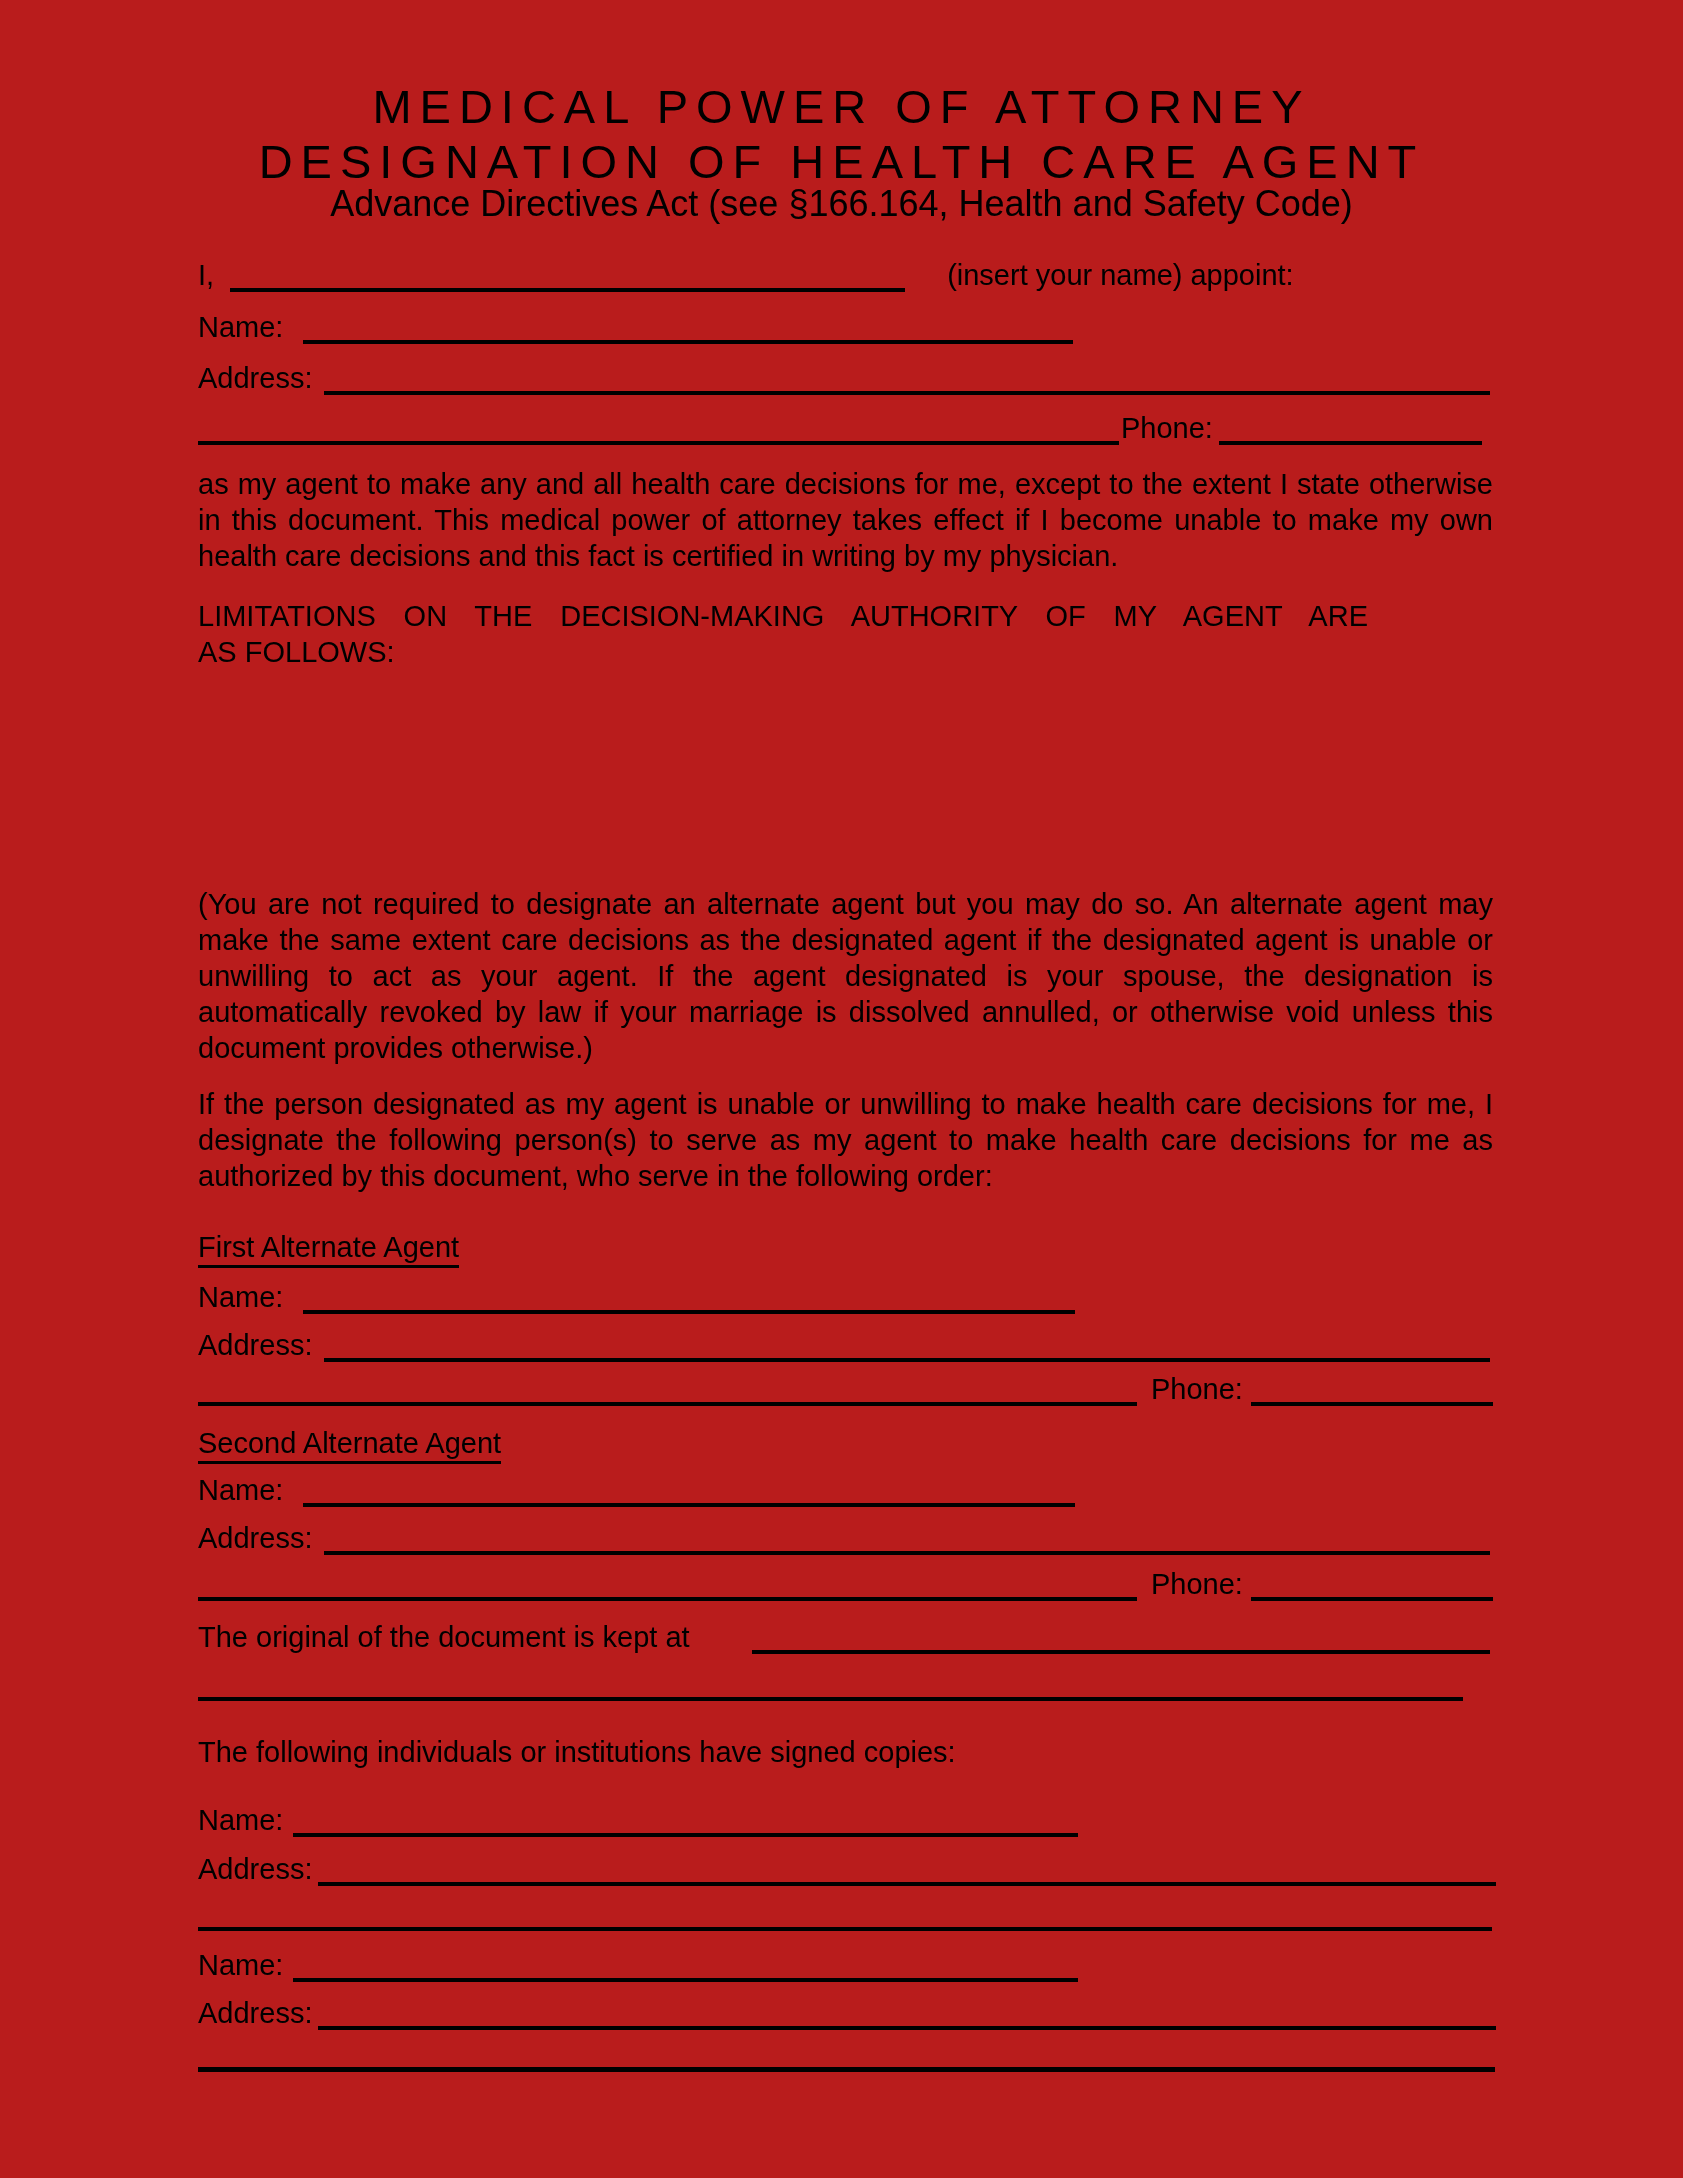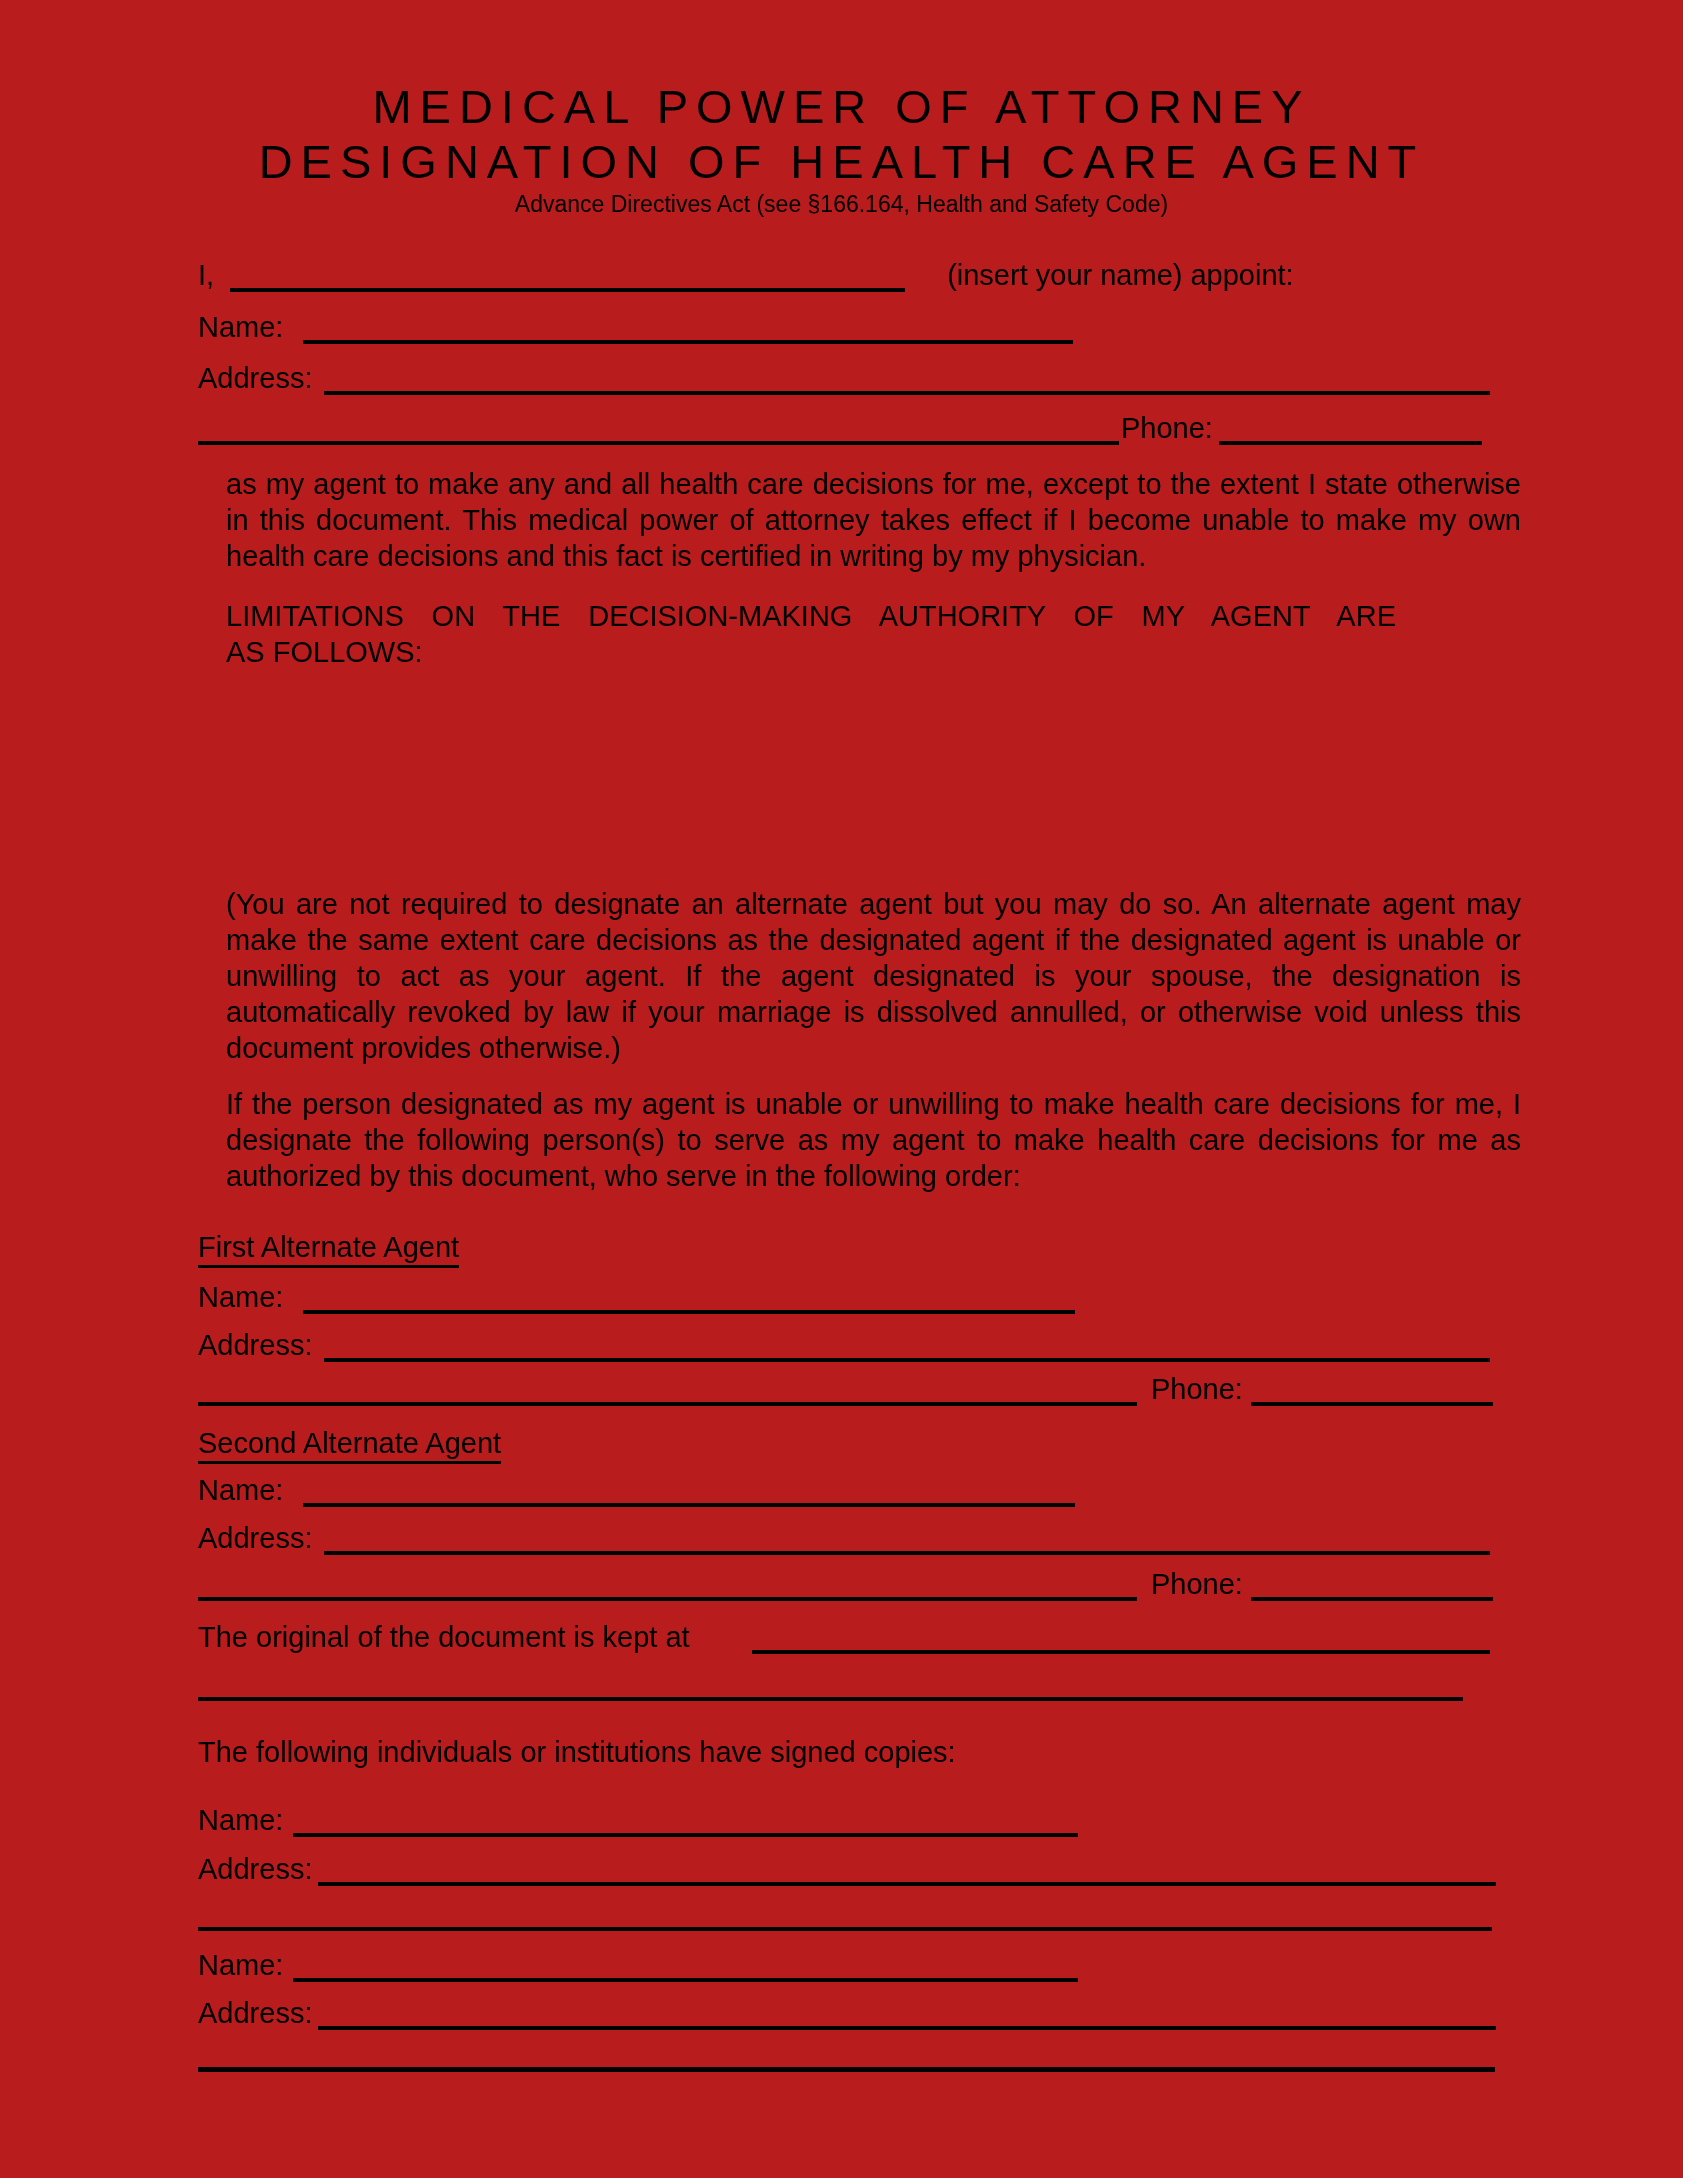--- a/index.html
+++ b/index.html
@@ -3,22 +3,22 @@
 <meta charset="utf-8">
 <style>
   html,body{margin:0;padding:0;background:#e8e8e8;}
   .page{
     position:relative;width:1683px;height:2178px;background:#b91c1c;
     font-family:"Liberation Sans","DejaVu Sans",sans-serif;color:#000;
     overflow:hidden;
   }
   .abs{position:absolute;}
   .title{left:0;width:1683px;text-align:center;font-size:47px;line-height:47px;letter-spacing:8px;white-space:nowrap;}
-  .subtitle{left:0;width:1683px;text-align:center;font-size:23px;line-height:36px;}
-  .block{left:198px;width:1295px;font-size:29px;line-height:36px;margin-left:28px;}
+  .subtitle{left:0;width:1683px;text-align:center;font-size:36px;line-height:36px;}
+  .block{left:198px;width:1295px;font-size:29px;line-height:36px;}
   .tline{line-height:36px;}
   .just{text-align:justify;text-align-last:justify;text-justify:inter-word;}
   .lim{width:1170px;}
   .row{position:absolute;left:198px;display:flex;align-items:flex-end;height:36px;font-size:29px;}
   .lbl{line-height:34px;white-space:nowrap;}
   .fill{display:inline-block;height:0;border-bottom:4px solid #000;}
   .hrule{position:absolute;background:#000;}
   .uhead{border-bottom:3px solid #000;padding-bottom:2px;}
   .hblock{left:198px;font-size:29px;line-height:36px;}
 </style>

